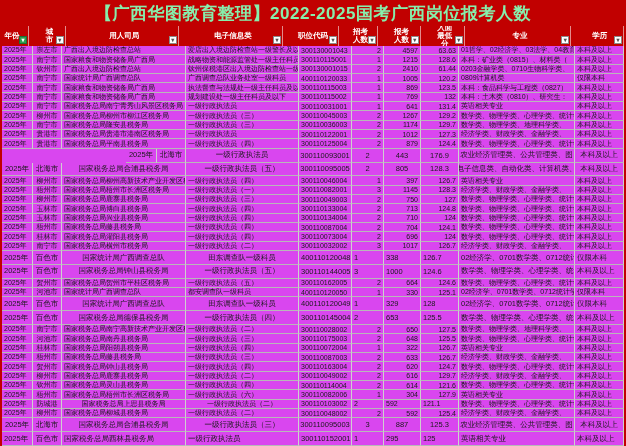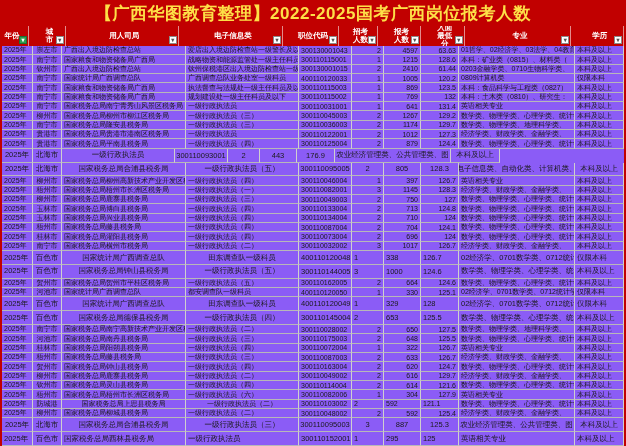--- a/index.html
+++ b/index.html
@@ -4,21 +4,21 @@
 <style>
   * { box-sizing: border-box; margin: 0; padding: 0; }
   html, body { width: 626px; height: 446px; overflow: hidden; }
   body {
     background: var(--red, #c10000);
     font-family: "Liberation Sans", sans-serif;
     position: relative;
   }
   .title-bar {
     height: 26px; display: flex; align-items: center; justify-content: center;
-    color: #fde047; font-weight: bold; font-size: 17px; letter-spacing: 0.5px;
+    color: #86efac; font-weight: bold; font-size: 17px; letter-spacing: 0.5px;
     white-space: nowrap;
   }
   .sheet { position: absolute; left: 2px; top: 26px; width: 622px; }
   .header-row {
     display: flex; height: 20px; background: var(--red, #c10000);
     color: #fff; font-weight: bold; font-size: 7.5px; gap: 11px;
   }
   .hcell {
     position: relative; display: flex; align-items: center; justify-content: center;
     text-align: center; border-right: 1px solid rgba(255,255,255,0.55);
@@ -26,21 +26,21 @@
   }
   .hlabel { line-height: 8px; white-space: normal; }
   .fbtn {
     position: absolute; right: 1px; bottom: 2px;
     width: 8px; height: 8px; background: #fff; border: 1px solid #8a8a8a;
     color: #555; font-size: 6px; line-height: 6px;
     display: flex; align-items: center; justify-content: center; cursor: pointer;
   }
   .fbtn.green { background: var(--green, #2f9e4e); color: #fff; border-color: #1d6e36; }
   .tbody { display: flex; flex-direction: column; background: #fff; }
-  .row { display: flex; height: 9.35px; background: #8b5cf6; }
+  .row { display: flex; height: 9.35px; background: #d946ef; justify-content: flex-end; }
   .row.tall { height: 13.8px; }
   .cell {
     display: flex; align-items: center; overflow: hidden; white-space: nowrap;
     font-size: 7px; color: #1a1a1a; padding: 0 2px;
     border-right: 1px solid #cfcfcf; border-bottom: 1px solid #b8b8b8;
   }
   .tall .cell { font-size: 7.5px; }
   
   .c-year       { width: 31px; }
   .c-city       { width: 29px; justify-content: center; }

